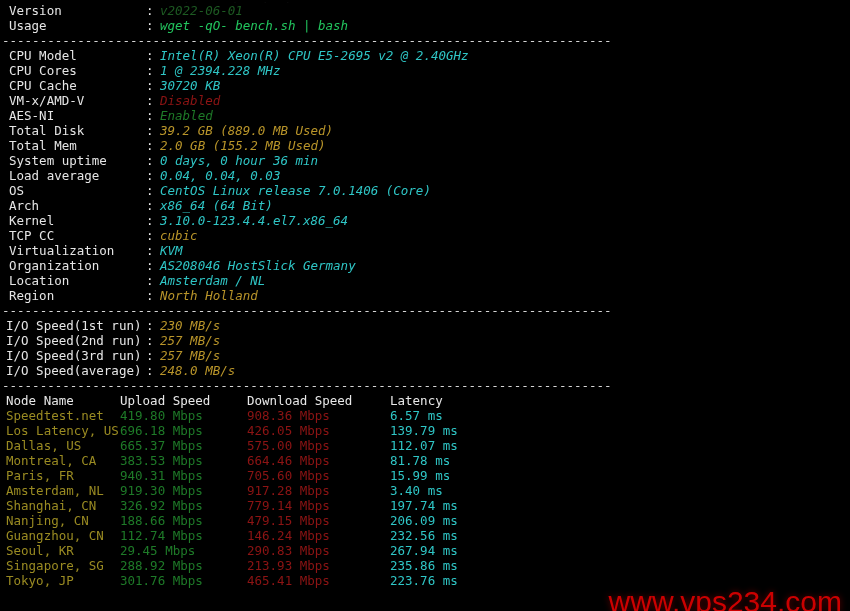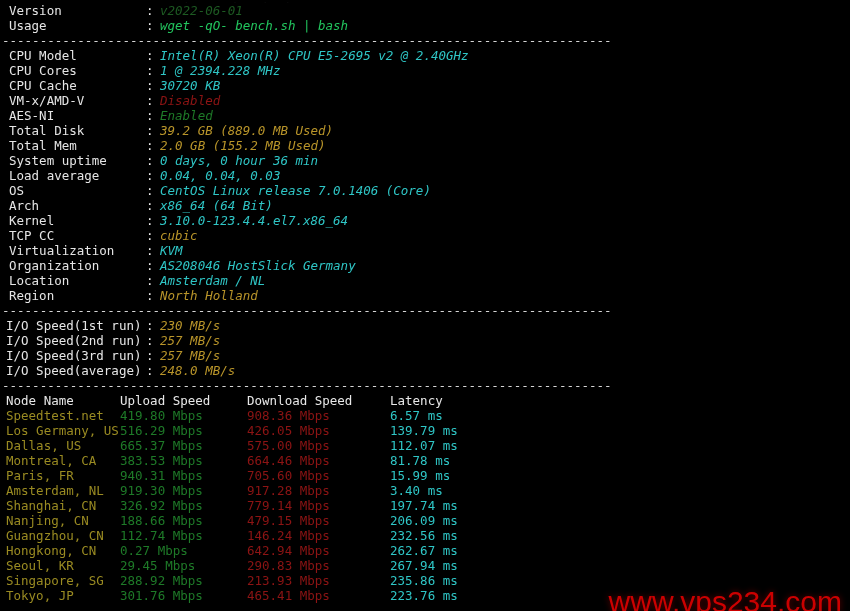--- a/index.html
+++ b/index.html
@@ -147,29 +147,28 @@
       <div class="kv"><span class="io-key">I/O Speed(2nd run)</span><span class="colon">:</span><span class="val c-yellow">257 MB/s</span></div>
       <div class="kv"><span class="io-key">I/O Speed(3rd run)</span><span class="colon">:</span><span class="val c-yellow">257 MB/s</span></div>
       <div class="kv"><span class="io-key">I/O Speed(average)</span><span class="colon">:</span><span class="val c-yellow">248.0 MB/s</span></div>
     </div>
 
   <div class="sep">---------------------------------------------------------------------------------</div>
 
   <div id="speedtest-table">
       <div class="trow hdr"><span class="cell c-node">Node Name</span><span class="cell c-up">Upload Speed</span><span class="cell c-down">Download Speed</span><span class="cell c-lat">Latency</span></div>
       <div class="trow"><span class="cell c-node c-olive">Speedtest.net</span><span class="cell c-up c-green">419.80 Mbps</span><span class="cell c-down c-red">908.36 Mbps</span><span class="cell c-lat c-cyan">6.57 ms</span></div>
-      <div class="trow"><span class="cell c-node c-olive">Los Germany, US</span><span class="cell c-up c-green">516.29 Mbps</span><span class="cell c-down c-red">426.05 Mbps</span><span class="cell c-lat c-cyan">139.79 ms</span></div>
+      <div class="trow"><span class="cell c-node c-olive">Los Latency, US</span><span class="cell c-up c-green">696.18 Mbps</span><span class="cell c-down c-red">426.05 Mbps</span><span class="cell c-lat c-cyan">139.79 ms</span></div>
       <div class="trow"><span class="cell c-node c-olive">Dallas, US</span><span class="cell c-up c-green">665.37 Mbps</span><span class="cell c-down c-red">575.00 Mbps</span><span class="cell c-lat c-cyan">112.07 ms</span></div>
       <div class="trow"><span class="cell c-node c-olive">Montreal, CA</span><span class="cell c-up c-green">383.53 Mbps</span><span class="cell c-down c-red">664.46 Mbps</span><span class="cell c-lat c-cyan">81.78 ms</span></div>
       <div class="trow"><span class="cell c-node c-olive">Paris, FR</span><span class="cell c-up c-green">940.31 Mbps</span><span class="cell c-down c-red">705.60 Mbps</span><span class="cell c-lat c-cyan">15.99 ms</span></div>
       <div class="trow"><span class="cell c-node c-olive">Amsterdam, NL</span><span class="cell c-up c-green">919.30 Mbps</span><span class="cell c-down c-red">917.28 Mbps</span><span class="cell c-lat c-cyan">3.40 ms</span></div>
       <div class="trow"><span class="cell c-node c-olive">Shanghai, CN</span><span class="cell c-up c-green">326.92 Mbps</span><span class="cell c-down c-red">779.14 Mbps</span><span class="cell c-lat c-cyan">197.74 ms</span></div>
       <div class="trow"><span class="cell c-node c-olive">Nanjing, CN</span><span class="cell c-up c-green">188.66 Mbps</span><span class="cell c-down c-red">479.15 Mbps</span><span class="cell c-lat c-cyan">206.09 ms</span></div>
       <div class="trow"><span class="cell c-node c-olive">Guangzhou, CN</span><span class="cell c-up c-green">112.74 Mbps</span><span class="cell c-down c-red">146.24 Mbps</span><span class="cell c-lat c-cyan">232.56 ms</span></div>
-      <div class="trow"><span class="cell c-node c-olive">Hongkong, CN</span><span class="cell c-up c-green">0.27 Mbps</span><span class="cell c-down c-red">642.94 Mbps</span><span class="cell c-lat c-cyan">262.67 ms</span></div>
       <div class="trow"><span class="cell c-node c-olive">Seoul, KR</span><span class="cell c-up c-green">29.45 Mbps</span><span class="cell c-down c-red">290.83 Mbps</span><span class="cell c-lat c-cyan">267.94 ms</span></div>
       <div class="trow"><span class="cell c-node c-olive">Singapore, SG</span><span class="cell c-up c-green">288.92 Mbps</span><span class="cell c-down c-red">213.93 Mbps</span><span class="cell c-lat c-cyan">235.86 ms</span></div>
       <div class="trow"><span class="cell c-node c-olive">Tokyo, JP</span><span class="cell c-up c-green">301.76 Mbps</span><span class="cell c-down c-red">465.41 Mbps</span><span class="cell c-lat c-cyan">223.76 ms</span></div>
     </div>
 
   <div class="watermark">www.vps234.com</div>
 
 </div>
 
 </body></html>

